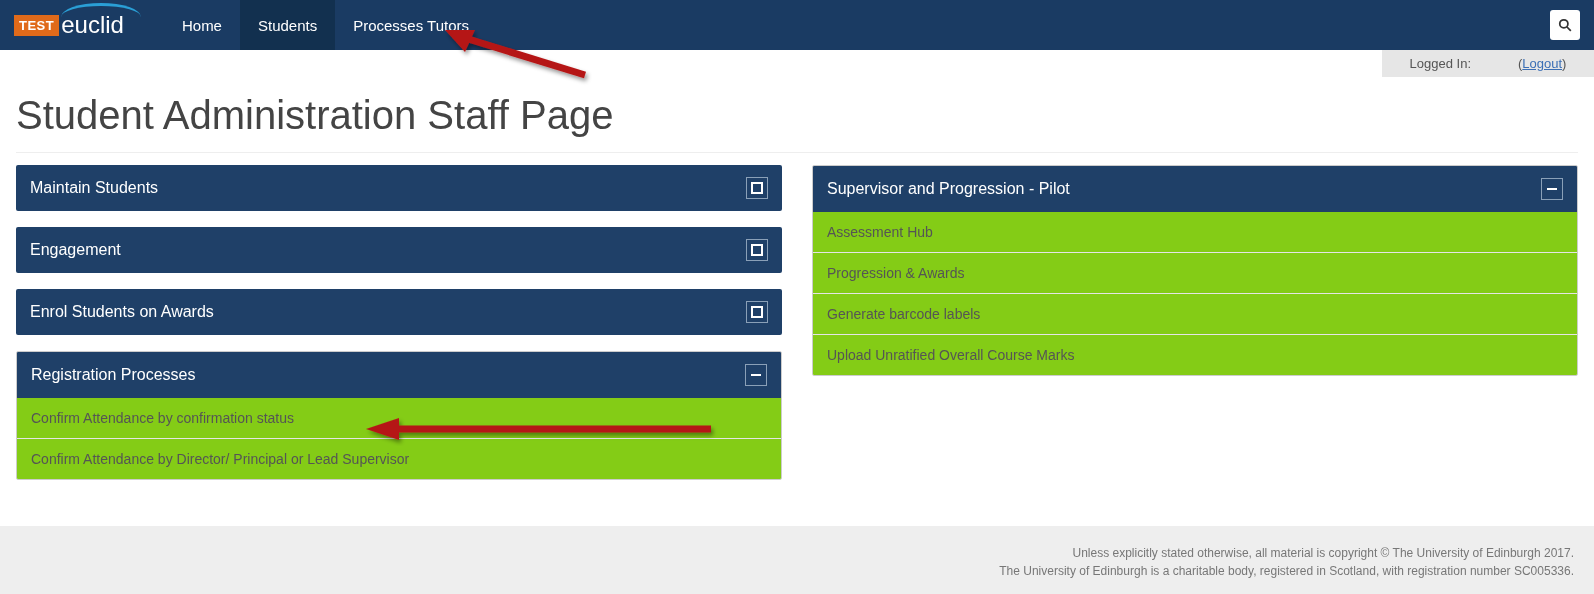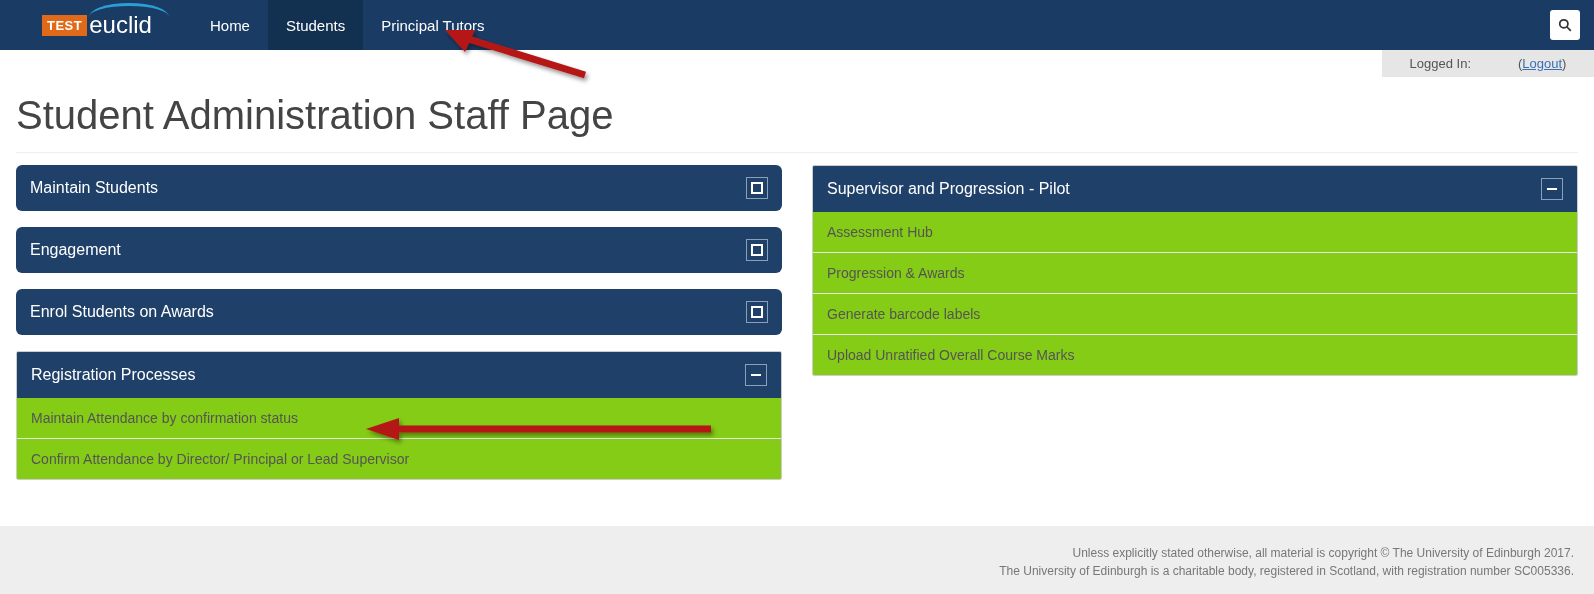--- a/index.html
+++ b/index.html
@@ -14,21 +14,20 @@
     height: 50px;
     display: flex;
     align-items: center;
     padding: 0 14px;
     position: relative;
   }
   .logo {
     display: flex;
     align-items: center;
     margin-right: 40px;
-    margin-left: 28px;
   }
   .logo-test {
     background: #e06a1a;
     color: #fff;
     font-weight: bold;
     font-size: 13px;
     padding: 3px 5px;
     letter-spacing: 0.5px;
   }
   .logo-euclid {
@@ -146,21 +145,21 @@
   .panel-link {
     display: block;
     padding: 12px 14px;
     font-size: 14px;
     color: #555;
     border-top: 1px solid #e5e5e5;
     cursor: pointer;
   }
   .panel-link:first-child { border-top: none; }
   .panel.collapsed { border: none; }
-  .panel.collapsed .panel-header { border-radius: 6px; text-align: right; }
+  .panel.collapsed .panel-header { border-radius: 0; text-align: right; }
   .footer {
     background: #eee;
     padding: 18px 20px 40px 20px;
     font-size: 12px;
     color: #777;
     text-align: right;
     line-height: 1.5;
   }
   
   .arrow1 {
@@ -180,21 +179,21 @@
 <div class="topbar">
   <div class="logo">
     <span class="logo-test">TEST</span>
     <span class="logo-euclid">euclid
       <span class="logo-arc"></span>
     </span>
   </div>
   <div class="nav">
     <div class="nav-item">Home</div>
     <div class="nav-item active">Students</div>
-    <div class="nav-item">Principal Tutors</div>
+    <div class="nav-item">Processes Tutors</div>
   </div>
   <div class="search-btn">
     <svg viewBox="0 0 24 24" fill="none" stroke-width="3">
         <circle cx="10" cy="10" r="7"></circle>
         <line x1="15" y1="15" x2="22" y2="22"></line>
       </svg>
   </div>
 
   <svg class="arrow1" width="160" height="60">
     <defs>
@@ -241,21 +240,21 @@
           <span class="panel-toggle expand"></span>
         </div>
       </div>
 
       <div class="panel">
         <div class="panel-header">
           <span>Registration Processes</span>
           <span class="panel-toggle collapse"></span>
         </div>
         <div class="panel-body">
-          <a class="panel-link">Maintain Attendance by confirmation status</a>
+          <a class="panel-link">Confirm Attendance by confirmation status</a>
           <a class="panel-link">Confirm Attendance by Director/ Principal or Lead Supervisor</a>
         </div>
       </div>
 
       <svg class="arrow2" width="360" height="30" style="top:251px; left:345px;">
         <defs>
           <filter id="sh2" x="-20%" y="-20%" width="160%" height="160%">
             <feDropShadow dx="2" dy="3" stdDeviation="2" flood-opacity="0.4"></feDropShadow>
           </filter>
         </defs>

